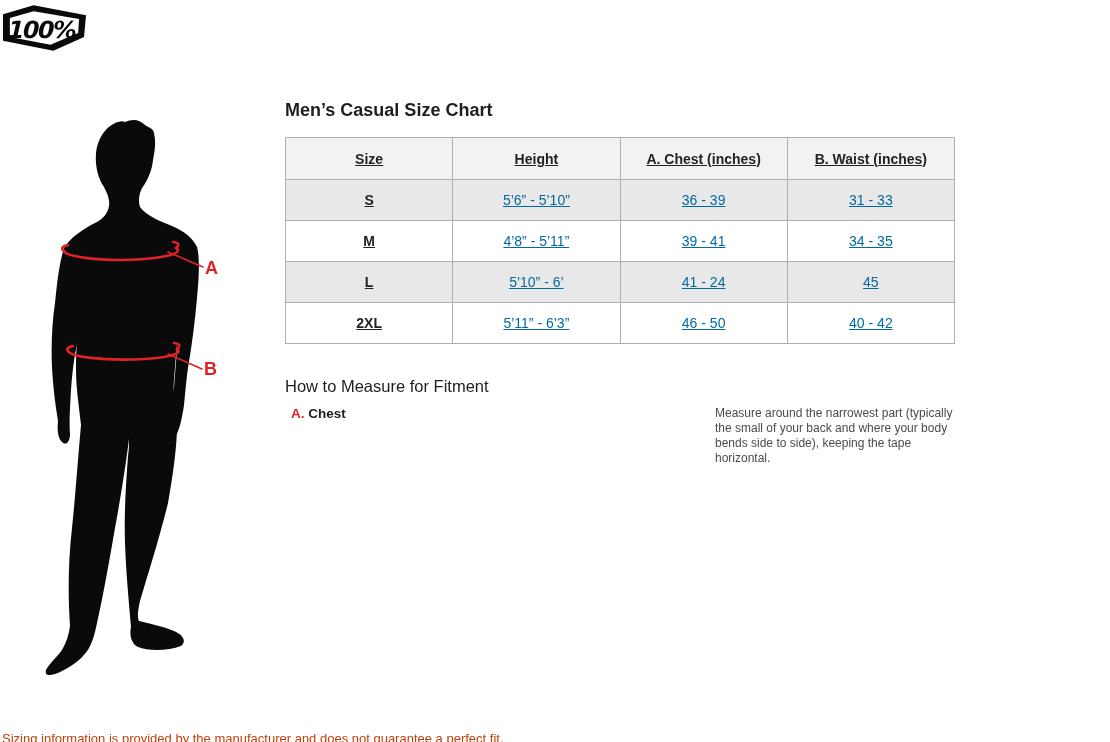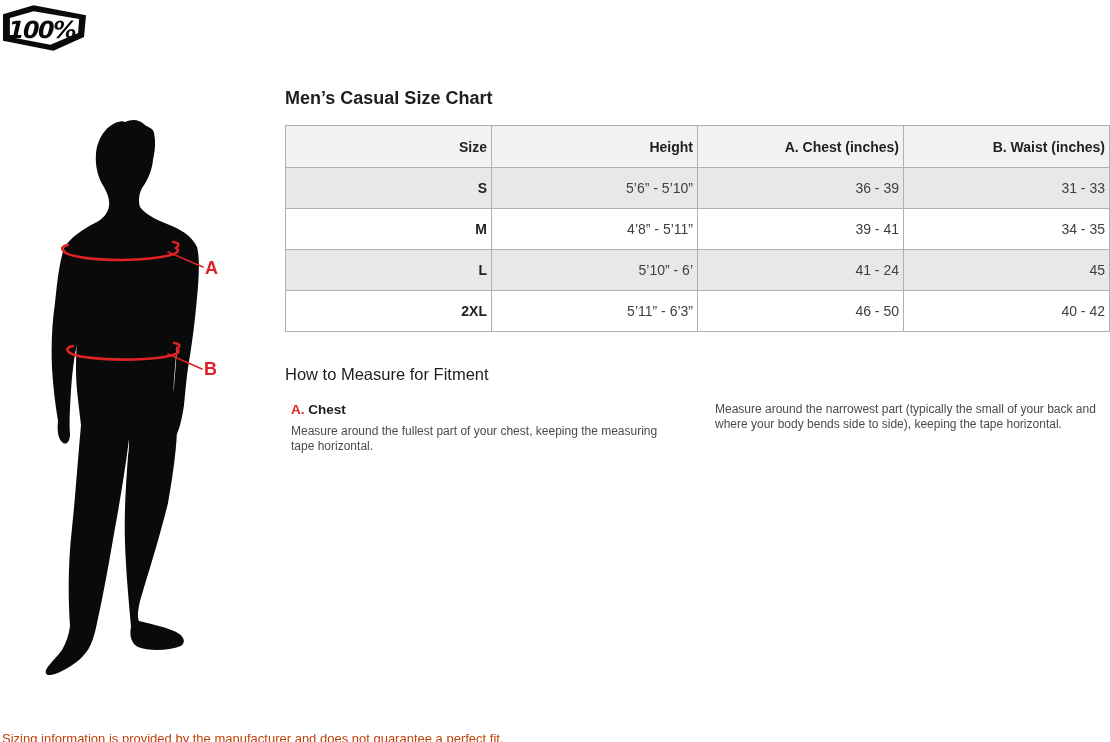--- a/index.html
+++ b/index.html
@@ -6,30 +6,30 @@
   body{
     width:1110px;height:742px;position:relative;overflow:hidden;
     background:#ffffff;font-family:"Liberation Sans",sans-serif;
     -webkit-font-smoothing:antialiased;
   }
   
   .logo{position:absolute;left:1px;top:4px;width:87px;height:48px;}
   
   .figure{position:absolute;left:42px;top:118px;width:180px;height:572px;}
   
-  .content{position:absolute;left:285px;top:88px;width:825px;}
+  .content{position:absolute;left:285px;top:100px;width:670px;}
   .page-title{margin:0 0 16px 0;font-size:18px;line-height:21px;font-weight:bold;color:#1e1e1e;}
   table.size-table{width:100%;border-collapse:collapse;table-layout:fixed;}
-  .size-table th,.size-table td{border:1px solid #b0b0b0;text-align:right;vertical-align:middle;padding:0 4px;}
+  .size-table th,.size-table td{border:1px solid #b0b0b0;text-align:center;vertical-align:middle;padding:0 4px;text-decoration:underline;}
   .size-table th{height:41px;font-size:14px;font-weight:bold;color:#222;background:#f2f2f2;}
-  .size-table td{height:40px;font-size:14px;color:#404040;background:#fff;}
+  .size-table td{height:40px;font-size:14px;color:#0369a1;background:#fff;}
   .size-table td.c-size{font-weight:bold;color:#222;}
   .size-table tbody tr:nth-child(odd) td{background:#e8e8e8;}
   .measure-heading{margin:32px 0 0 0;font-size:16.5px;line-height:20px;font-weight:normal;color:#1e1e1e;}
-  .measure-grid{display:grid;grid-template-columns:424px 1fr;padding-left:6px;margin-top:18px;}
+  .measure-grid{display:grid;grid-template-columns:424px 1fr;padding-left:6px;margin-top:10px;}
   .measure-item-title{margin:0 0 7px 0;font-size:13.5px;font-weight:bold;color:#1d1d1d;}
   .measure-letter{font-weight:bold;}
   .measure-desc{margin:0;font-size:12px;line-height:15px;color:#4b4b4b;}
   .desc-a{max-width:380px;}
   .desc-b{max-width:396px;}
   .footer{position:absolute;left:2px;top:732px;font-size:13px;line-height:14.5px;color:#c2410c;}
 </style>
 </head>
 <body>
 
@@ -129,21 +129,20 @@
   </table>
 
   <h2 class="measure-heading">How to Measure for Fitment</h2>
 
   <div class="measure-grid">
     <div>
       <p class="measure-item-title">
         <span class="measure-letter" style="color:#e02227;">A.</span>
         <span>Chest</span>
       </p>
-      <p class="measure-desc desc-a">Measure around the fullest part of your chest, keeping the measuring tape horizontal.</p>
     </div>
     <div>
       <p class="measure-desc desc-b">Measure around the narrowest part (typically the small of your back and where your body bends side to side), keeping the tape horizontal.</p>
     </div>
   </div>
 </div>
 
 <div class="footer">
   <div>Sizing information is provided by the manufacturer and does not guarantee a perfect fit.</div>
 </div>

